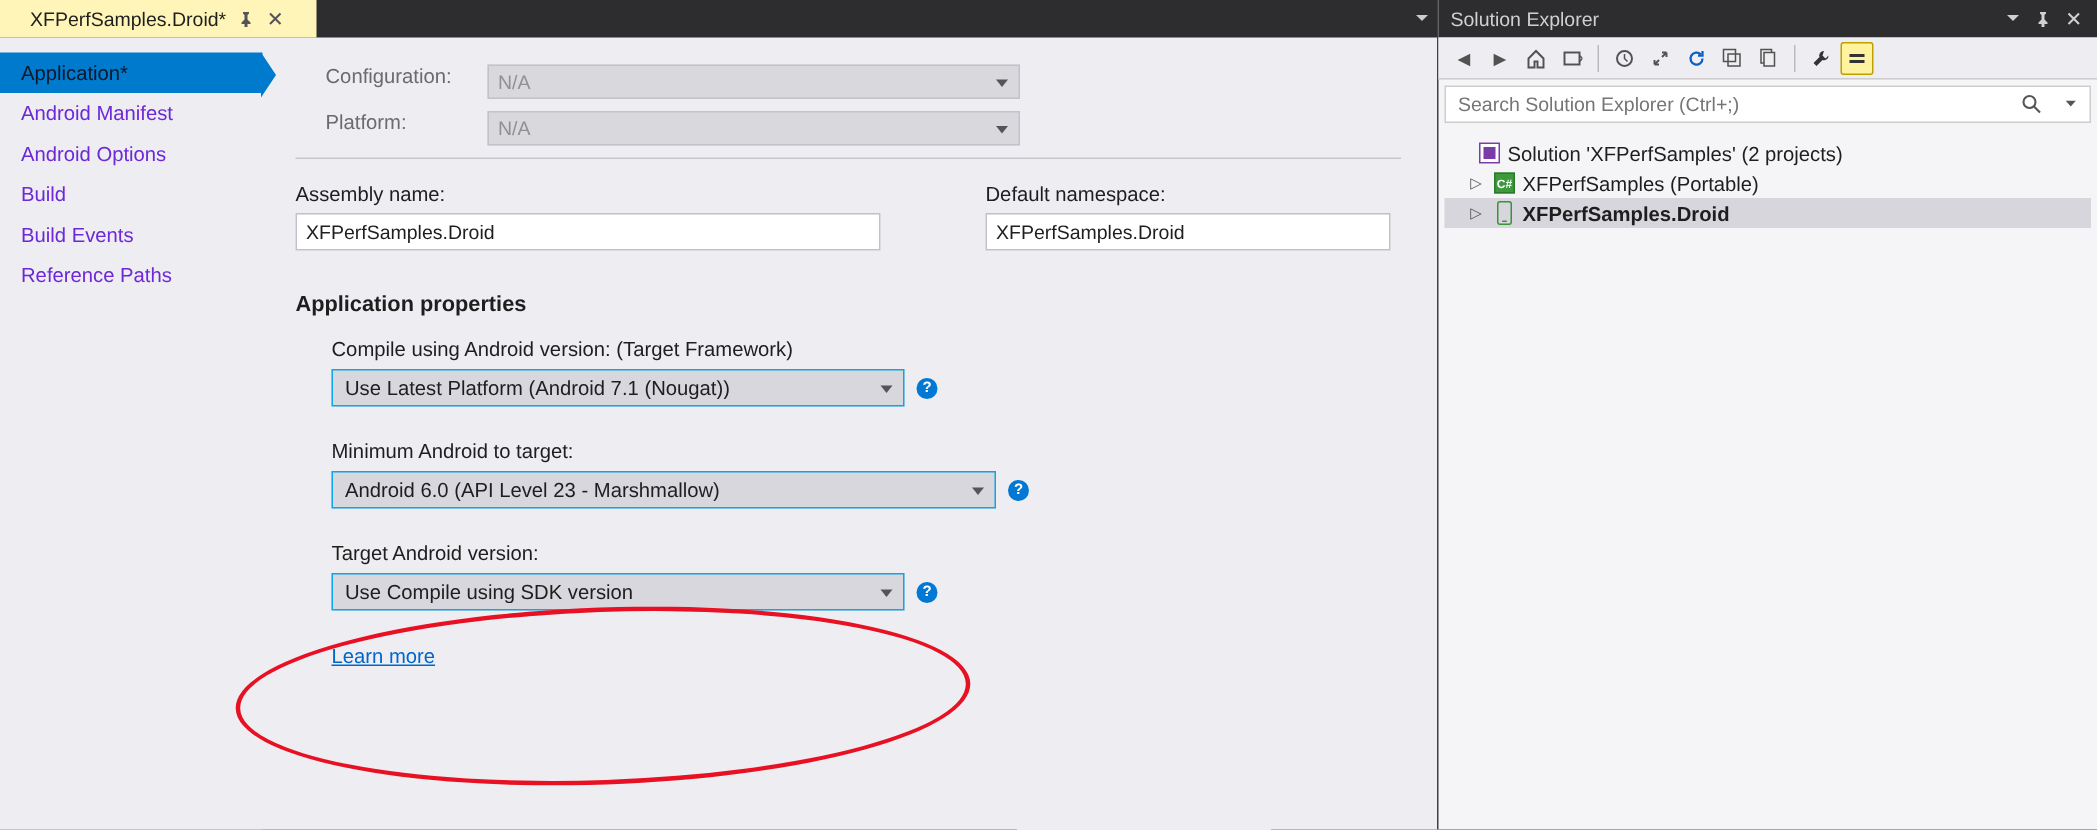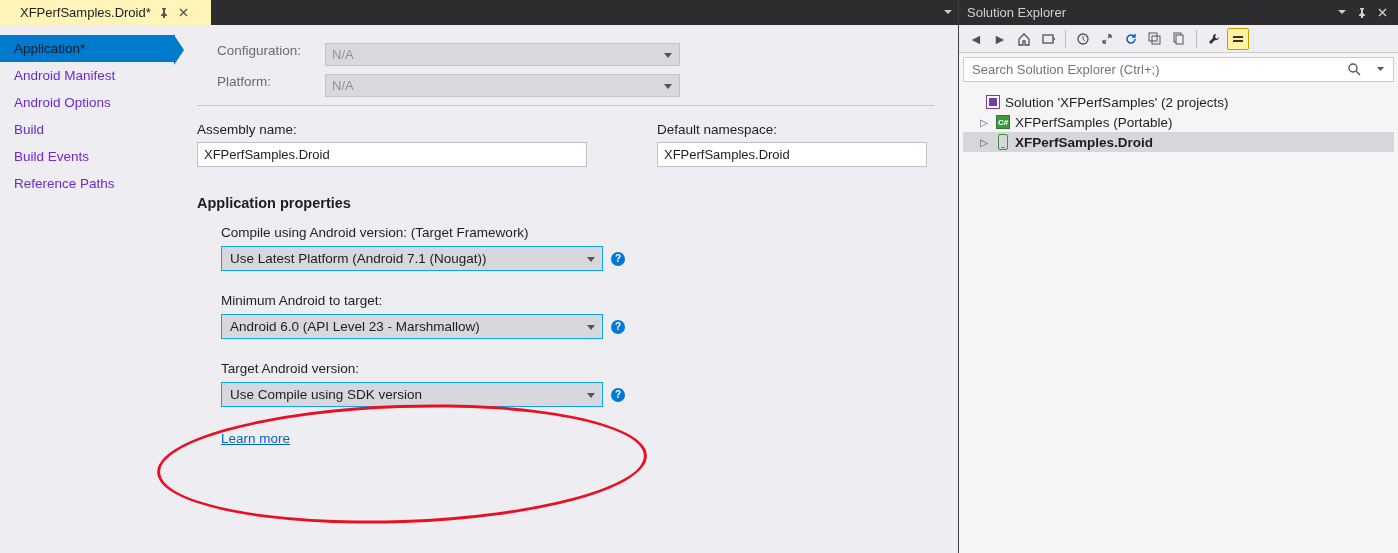--- a/index.html
+++ b/index.html
@@ -131,21 +131,21 @@
           <div class="prop-label">Compile using Android version:  (Target Framework)</div>
           <div class="prop-row">
             <span class="select-wrap"><select class="combo" style="width:382px"><option>Use Latest Platform (Android 7.1 (Nougat))</option></select></span>
             <span class="help-dot">?</span>
           </div>
         </div>
 
         <div class="prop-block">
           <div class="prop-label">Minimum Android to target:</div>
           <div class="prop-row">
-            <span class="select-wrap"><select class="combo" style="width:382px"><option>Android 6.0 (API Level 23 - Marshmallow)</option></select></span>
+            <span class="select-wrap"><select class="combo" style="width:443px"><option>Android 6.0 (API Level 23 - Marshmallow)</option></select></span>
             <span class="help-dot">?</span>
           </div>
         </div>
 
         <div class="prop-block">
           <div class="prop-label">Target Android version:</div>
           <div class="prop-row">
             <span class="select-wrap"><select class="combo" style="width:382px"><option>Use Compile using SDK version</option></select></span>
             <span class="help-dot">?</span>
           </div>

